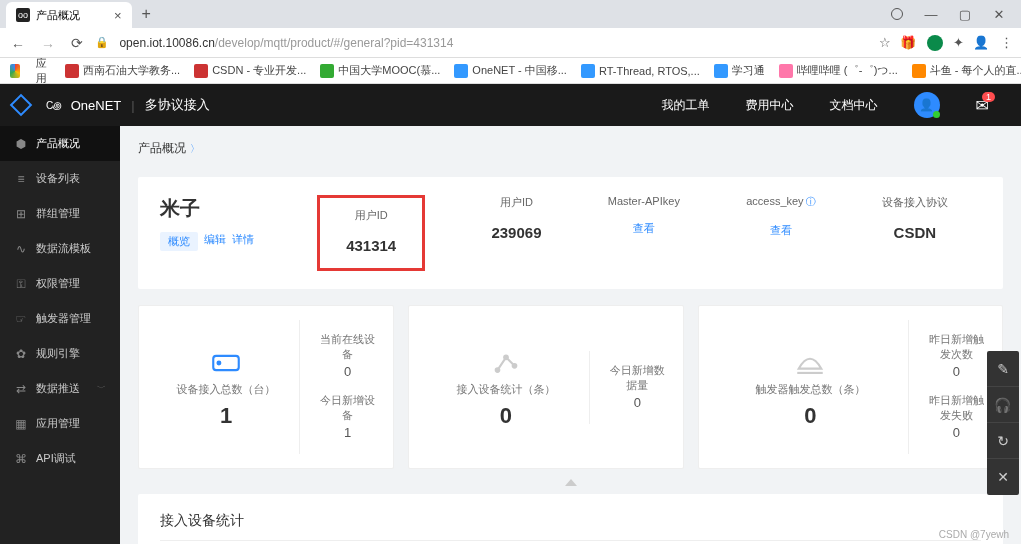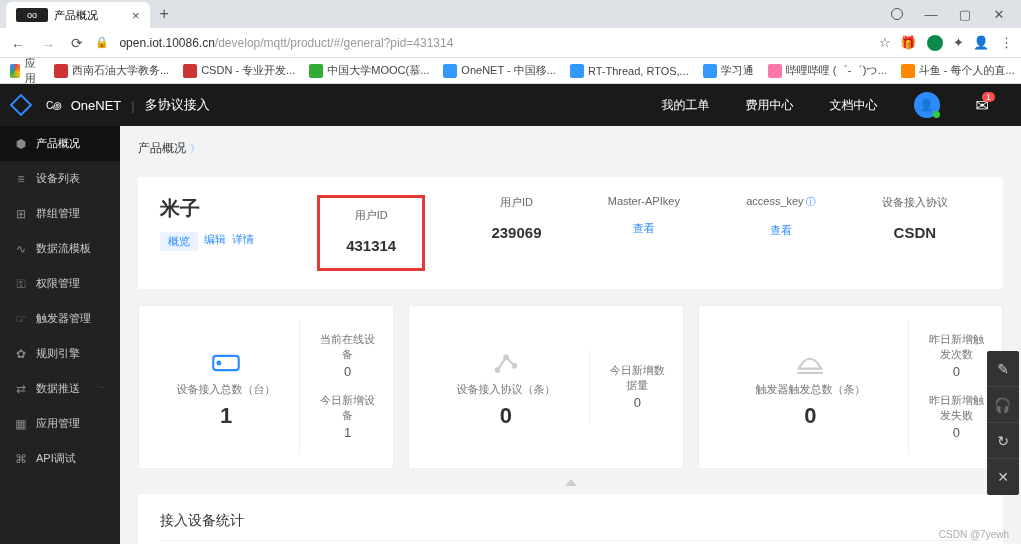--- a/index.html
+++ b/index.html
@@ -1,38 +1,38 @@
 <!DOCTYPE html>
 <html><head>
 <meta charset="utf-8">
 <style>
 * { margin: 0; padding: 0; box-sizing: border-box; font-family: "Microsoft YaHei", Arial, sans-serif; }
 body { width: 1021px; height: 544px; overflow: hidden; background: #f5f5f5; position: relative; }
 
 
 .browser-tabs { height: 28px; background: #dee1e6; display: flex; align-items: center; padding-left: 6px; }
 .tab { background: #fff; height: 26px; display: flex; align-items: center; padding: 0 10px; font-size: 11px; border-radius: 6px 6px 0 0; gap: 6px; margin-top: 2px; }
-.favicon-black { width: 32px; height: 14px; background: #222; border-radius: 2px; display: flex; align-items: center; justify-content: center; color: #fff; font-size: 9px; }
+.favicon-black { width: 14px; height: 14px; background: #222; border-radius: 2px; display: flex; align-items: center; justify-content: center; color: #fff; font-size: 9px; }
 .close-x { color: #555; font-size: 13px; margin-left: 28px; cursor: pointer; }
 .plus-tab { margin-left: 10px; color: #555; font-size: 16px; cursor: pointer; }
 .window-controls { margin-left: auto; display: flex; gap: 18px; padding-right: 14px; font-size: 13px; color: #555; }
 .wc-btn { width: 16px; height: 16px; display: flex; align-items: center; justify-content: center; cursor: pointer; }
 .wc-circle { width: 12px; height: 12px; border: 1px solid #555; border-radius: 50%; }
 
 .addr-bar { height: 30px; background: #fff; display: flex; align-items: center; padding: 0 8px; gap: 10px; border-bottom: 1px solid #ddd; }
 .nav-arrow { font-size: 14px; color: #555; cursor: pointer; padding: 0 3px; }
 .nav-arrow.disabled { color: #aaa; }
 .lock-icon { font-size: 11px; color: #666; }
 .url { font-size: 12px; color: #999; flex: 1; }
 .url .domain { color: #333; }
 .addr-tools { display: flex; gap: 10px; align-items: center; font-size: 13px; color: #555; }
 .ext-green { width: 16px; height: 16px; background: #0a8a4a; border-radius: 50%; }
 
 .bookmarks { height: 26px; background: #fff; display: flex; align-items: center; padding: 0 10px; gap: 14px; font-size: 11px; color: #444; border-bottom: 1px solid #ddd; overflow: hidden; }
-.bm-apps { display: flex; align-items: center; gap: 5px; }
+.bm-apps { display: flex; align-items: center; gap: 16px; }
 .bm-item { display: flex; align-items: center; gap: 4px; white-space: nowrap; cursor: pointer; }
 .bm-ico { width: 14px; height: 14px; border-radius: 2px; display: inline-block; }
 .bm-spacer { flex: 1; }
 
 
 .top-header { height: 42px; background: #1a1a1a; color: #fff; display: flex; align-items: center; }
 .logo-sq { width: 36px; height: 36px; margin: 3px; display: flex; align-items: center; justify-content: center; cursor: pointer; }
 .logo-diamond { width: 16px; height: 16px; transform: rotate(45deg); border: 2px solid #2e8bff; }
 .brand { display: flex; align-items: center; gap: 10px; padding-left: 4px; font-size: 13px; }
 .pipe { color: #555; }
@@ -289,21 +289,21 @@
               <div class="mini-val">1</div>
             </div>
           </div>
         </div>
         <div class="stat-card sc-b">
           <div class="stat-main"><span><svg viewBox="0 0 24 24" width="34" height="34" fill="#ccc">
                 <circle cx="6" cy="17" r="2"></circle>
                 <circle cx="12" cy="8" r="2"></circle>
                 <circle cx="18" cy="14" r="2"></circle>
                 <path d="M6 17 L12 8 L18 14" stroke="#ccc" stroke-width="1.5" fill="none"></path>
-              </svg></span><div>设备接入协议（条）</div><div class="big">0</div></div>
+              </svg></span><div>接入设备统计（条）</div><div class="big">0</div></div>
           <div class="stat-side">
             <div class="mini">
               <div>今日新增数据量</div>
               <div class="mini-val">0</div>
             </div>
           </div>
         </div>
         <div class="stat-card sc-c">
           <div class="stat-main"><span><svg viewBox="0 0 24 24" width="34" height="34" fill="none" stroke="#ccc" stroke-width="1.5">
                 <path d="M4 16 Q12 2 20 16 Z"></path>

